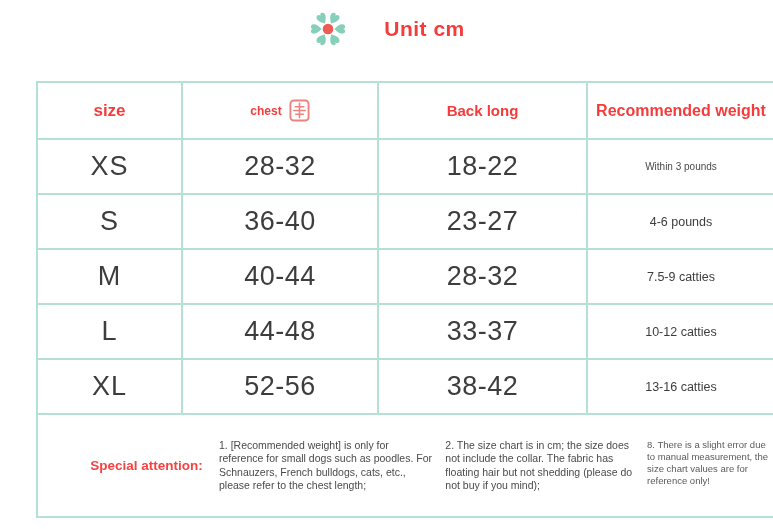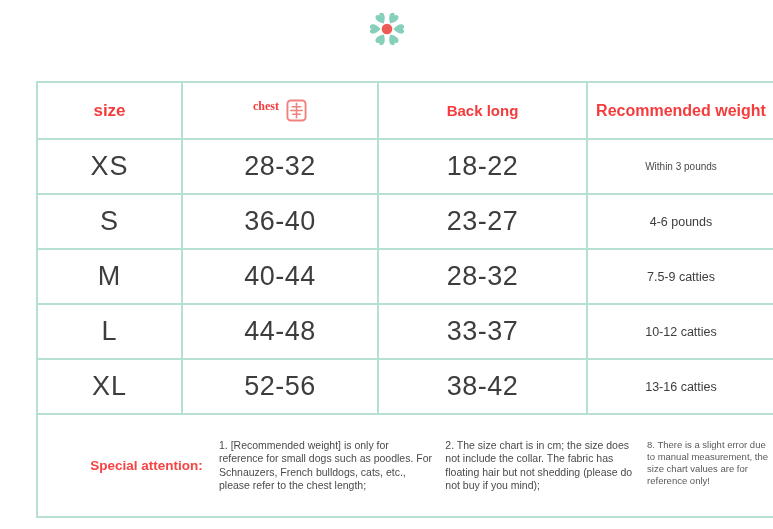--- a/index.html
+++ b/index.html
@@ -47,21 +47,21 @@
     padding: 0;
   }
   .size-table th:last-child, .size-table td:last-child { border-right: none; }
 
   .size-table thead th { height: 55px; color: #f53c3c; font-weight: 600; }
   .th-size  { font-size: 17px; font-weight: 500; }
   .th-chest { font-size: 12px; }
   .th-back  { font-size: 15px; font-weight: 500; }
   .th-weight{ font-size: 16px; font-weight: 700; }
 
-  .chest-head-wrap { display: inline-flex; gap: 7px; font-family: Liberation Serif, serif; }
+  .chest-head-wrap { display: inline-flex; align-items: center; gap: 7px; }
 
   .size-table tbody td { height: 53px; color: #3d3d3d; }
   .cell-size  { font-size: 27px; font-weight: 400; letter-spacing: 1px; }
   .cell-num   { font-size: 27px; font-weight: 400; letter-spacing: 0.5px; }
   .cell-weight{ font-size: 12.5px; color: #454545; }
   .size-table tbody tr:first-child .cell-weight { font-size: 10px; color: #4a4a4a; }
 
   
   .footer {
     height: 101px;
@@ -97,20 +97,21 @@
         <path transform="rotate(30) translate(0,-11.5)" d="M0,5.2 C-4.6,1.2 -5.8,-3.2 -3.1,-4.9 C-1.4,-5.9 -0.1,-4.6 0,-3.0 C0.1,-4.6 1.4,-5.9 3.1,-4.9 C5.8,-3.2 4.6,1.2 0,5.2 Z"></path>
         <path transform="rotate(90) translate(0,-11.5)" d="M0,5.2 C-4.6,1.2 -5.8,-3.2 -3.1,-4.9 C-1.4,-5.9 -0.1,-4.6 0,-3.0 C0.1,-4.6 1.4,-5.9 3.1,-4.9 C5.8,-3.2 4.6,1.2 0,5.2 Z"></path>
         <path transform="rotate(150) translate(0,-11.5)" d="M0,5.2 C-4.6,1.2 -5.8,-3.2 -3.1,-4.9 C-1.4,-5.9 -0.1,-4.6 0,-3.0 C0.1,-4.6 1.4,-5.9 3.1,-4.9 C5.8,-3.2 4.6,1.2 0,5.2 Z"></path>
         <path transform="rotate(210) translate(0,-11.5)" d="M0,5.2 C-4.6,1.2 -5.8,-3.2 -3.1,-4.9 C-1.4,-5.9 -0.1,-4.6 0,-3.0 C0.1,-4.6 1.4,-5.9 3.1,-4.9 C5.8,-3.2 4.6,1.2 0,5.2 Z"></path>
         <path transform="rotate(270) translate(0,-11.5)" d="M0,5.2 C-4.6,1.2 -5.8,-3.2 -3.1,-4.9 C-1.4,-5.9 -0.1,-4.6 0,-3.0 C0.1,-4.6 1.4,-5.9 3.1,-4.9 C5.8,-3.2 4.6,1.2 0,5.2 Z"></path>
         <path transform="rotate(330) translate(0,-11.5)" d="M0,5.2 C-4.6,1.2 -5.8,-3.2 -3.1,-4.9 C-1.4,-5.9 -0.1,-4.6 0,-3.0 C0.1,-4.6 1.4,-5.9 3.1,-4.9 C5.8,-3.2 4.6,1.2 0,5.2 Z"></path>
       </g>
       <circle cx="0" cy="0" r="5.2" fill="#ee5a55"></circle>
     </svg>
   </span>
+  <span class="page-title">Unit cm</span>
 </div>
 
 <div class="chart-box">
   <table class="size-table">
     <colgroup>
       <col style="width:144px">
         <col style="width:196px">
         <col style="width:209px">
         <col style="width:187px">
     </colgroup>

